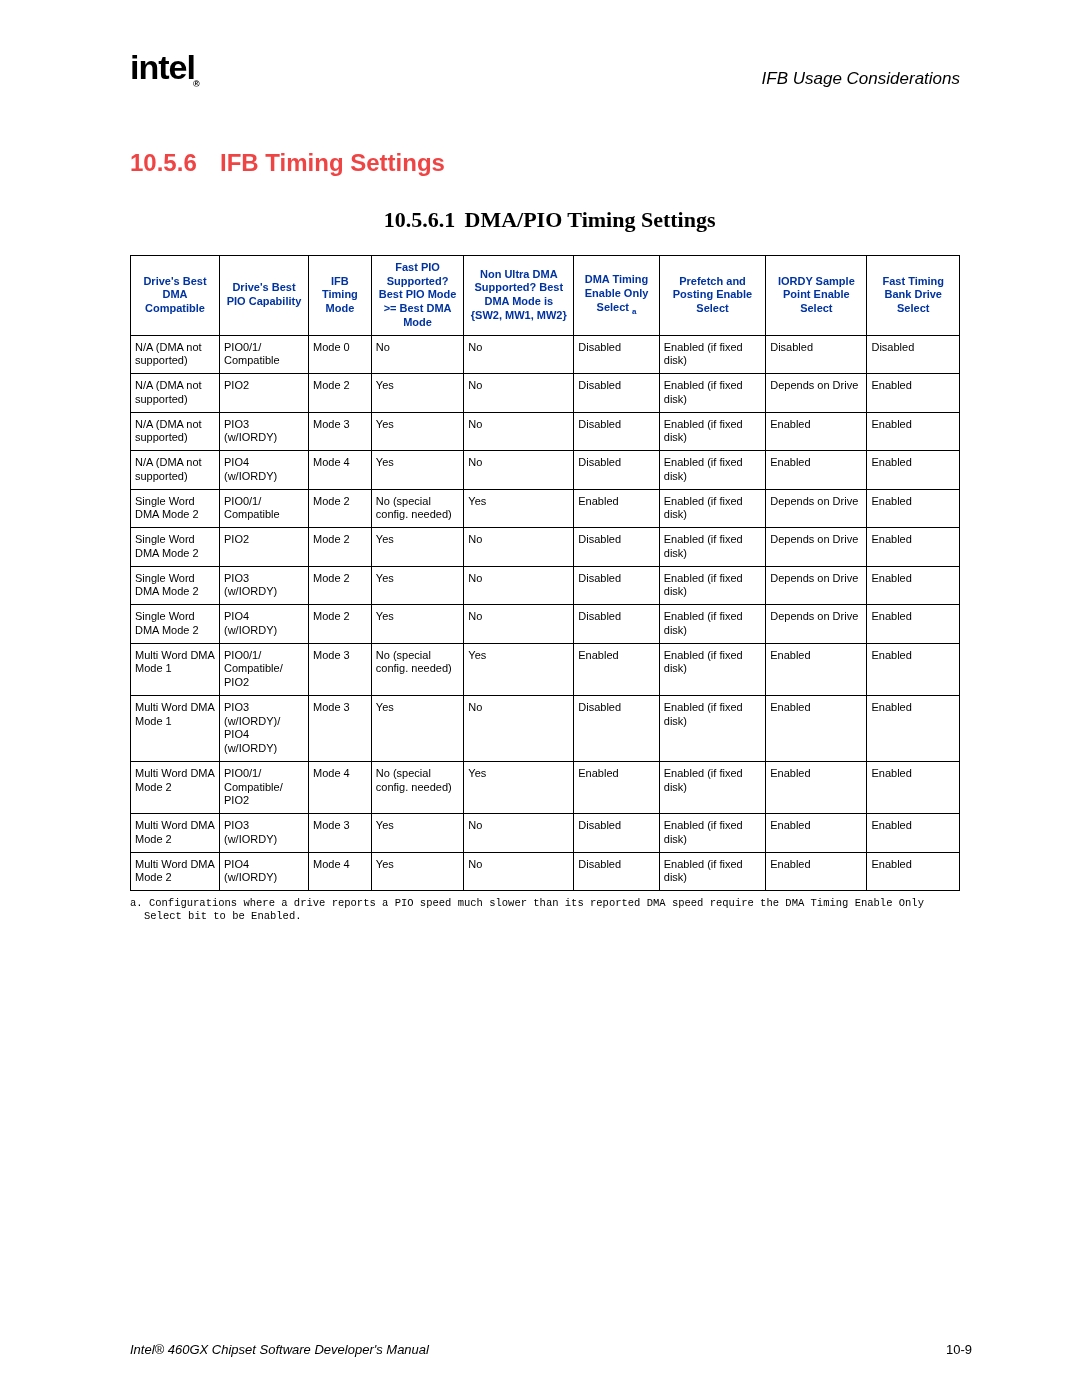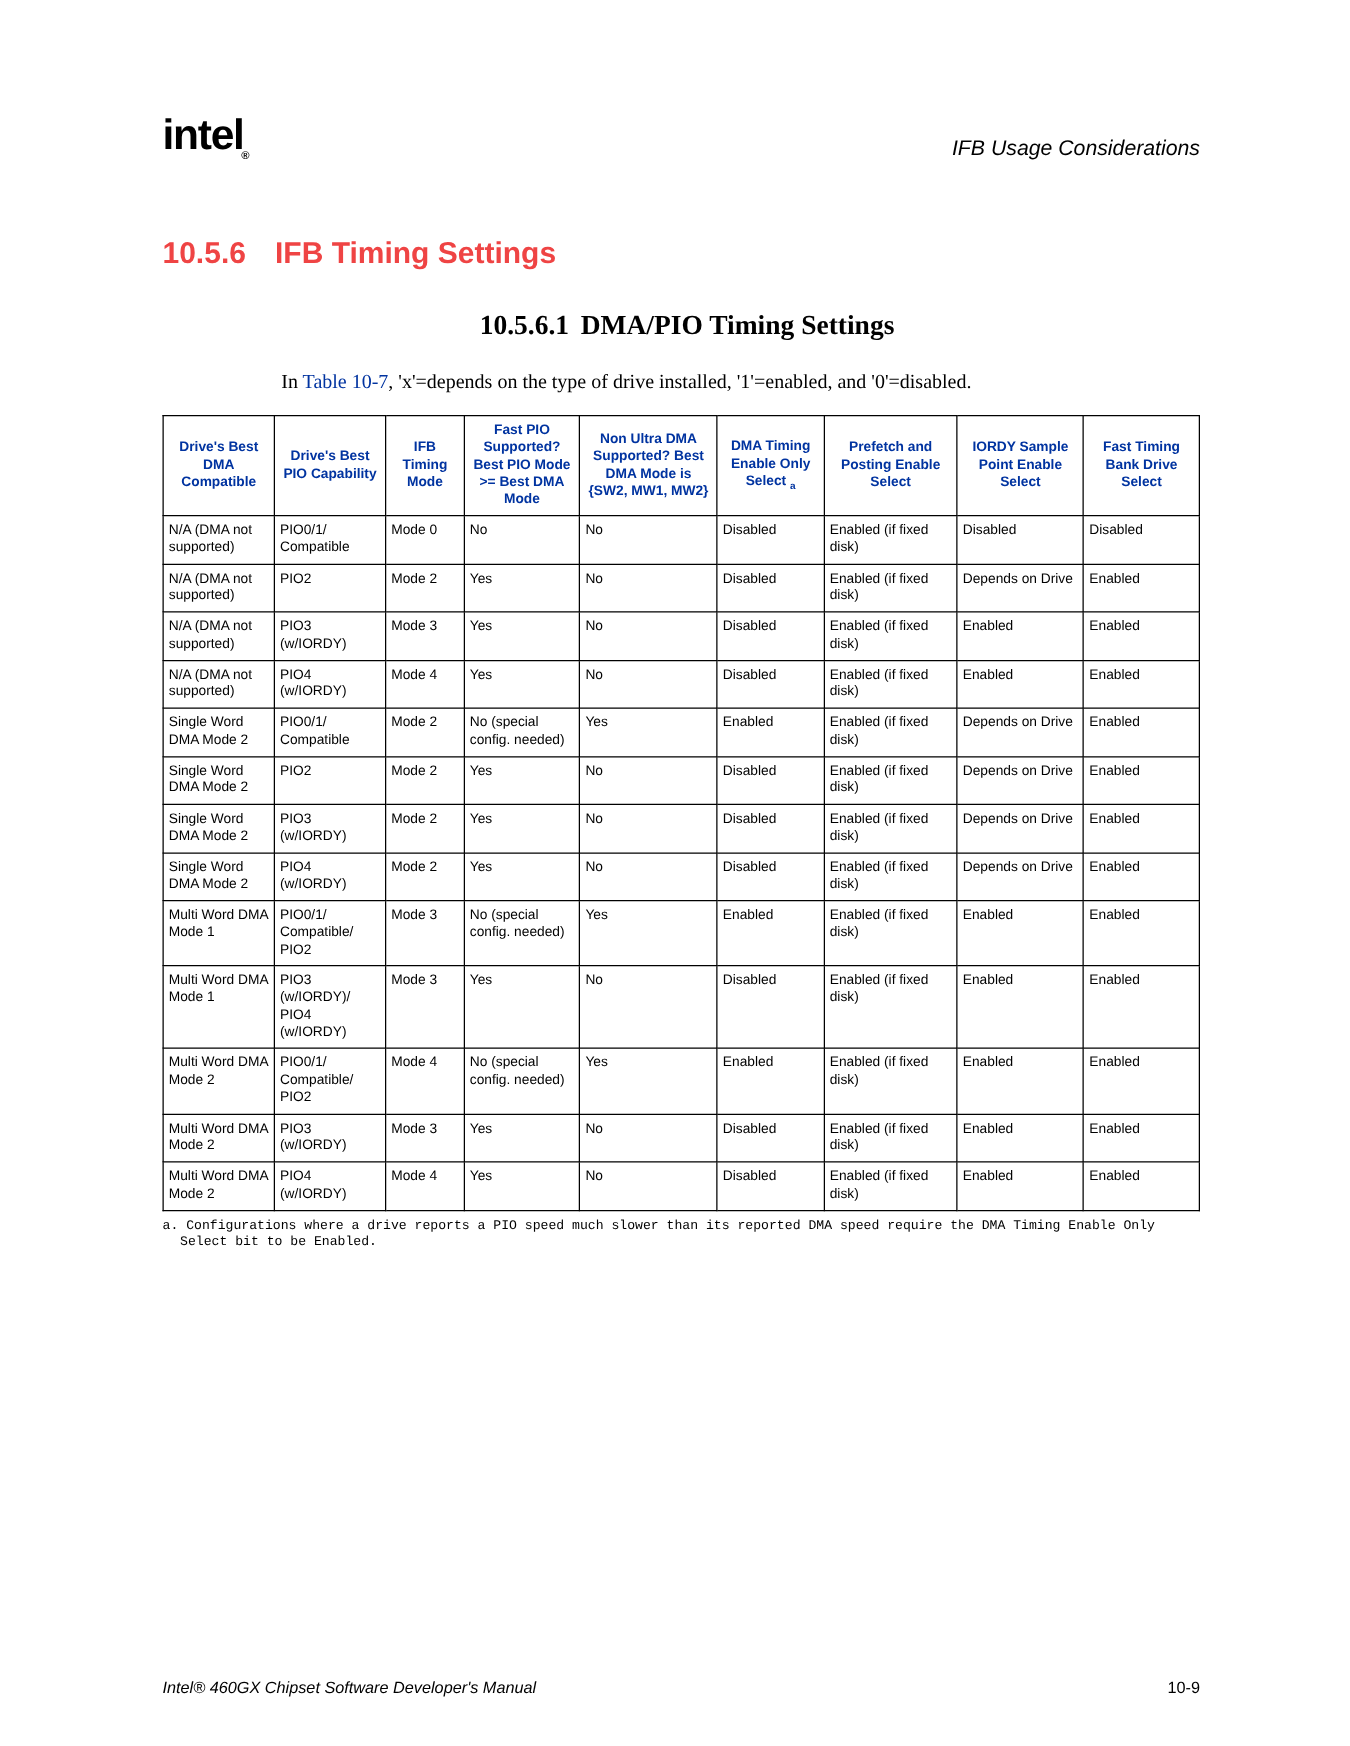--- a/index.html
+++ b/index.html
@@ -5,21 +5,21 @@
   * { box-sizing: border-box; margin: 0; padding: 0; }
   body {
     width: 1080px;
     height: 1397px;
     background: #fff;
     font-family: "Times New Roman", Times, serif;
     color: #000;
     position: relative;
   }
   .page {
-    padding: 89px 120px 40px 130px;
+    padding: 48px 120px 40px 130px;
   }
   .header-row {
     display: flex;
     justify-content: space-between;
     align-items: flex-end;
     margin-bottom: 60px;
   }
   .logo {
     font-family: "Helvetica Neue", Arial, sans-serif;
     font-weight: 700;
@@ -103,21 +103,21 @@
     font-size: 10.5px;
     margin-top: 6px;
     line-height: 1.25;
     padding-left: 14px;
     text-indent: -14px;
   }
   .footer {
     position: absolute;
     bottom: 40px;
     left: 130px;
-    right: 120px;
+    right: 108px;
     display: flex;
     justify-content: space-between;
     font-family: Arial, Helvetica, sans-serif;
     font-size: 13px;
     font-style: italic;
   }
   .footer .pagenum { font-style: normal; text-align: center; }
 </style>
 </head>
 <body>
@@ -131,23 +131,20 @@
   </div>
 
   <div class="h2">
     <span class="secnum">10.5.6</span><span>IFB Timing Settings</span>
   </div>
 
   <div class="h3">
     <span class="secnum">10.5.6.1</span><span>DMA/PIO Timing Settings</span>
   </div>
 
-  <p class="body-text">
-    <span>In </span><span class="table-ref">Table 10-7</span><span>, 'x'=depends on the type of drive installed, '1'=enabled, and '0'=disabled.</span>
-  </p>
 
 
 
   <table>
     <colgroup>
       <col class="c0">
         <col class="c1">
         <col class="c2">
         <col class="c3">
         <col class="c4">

